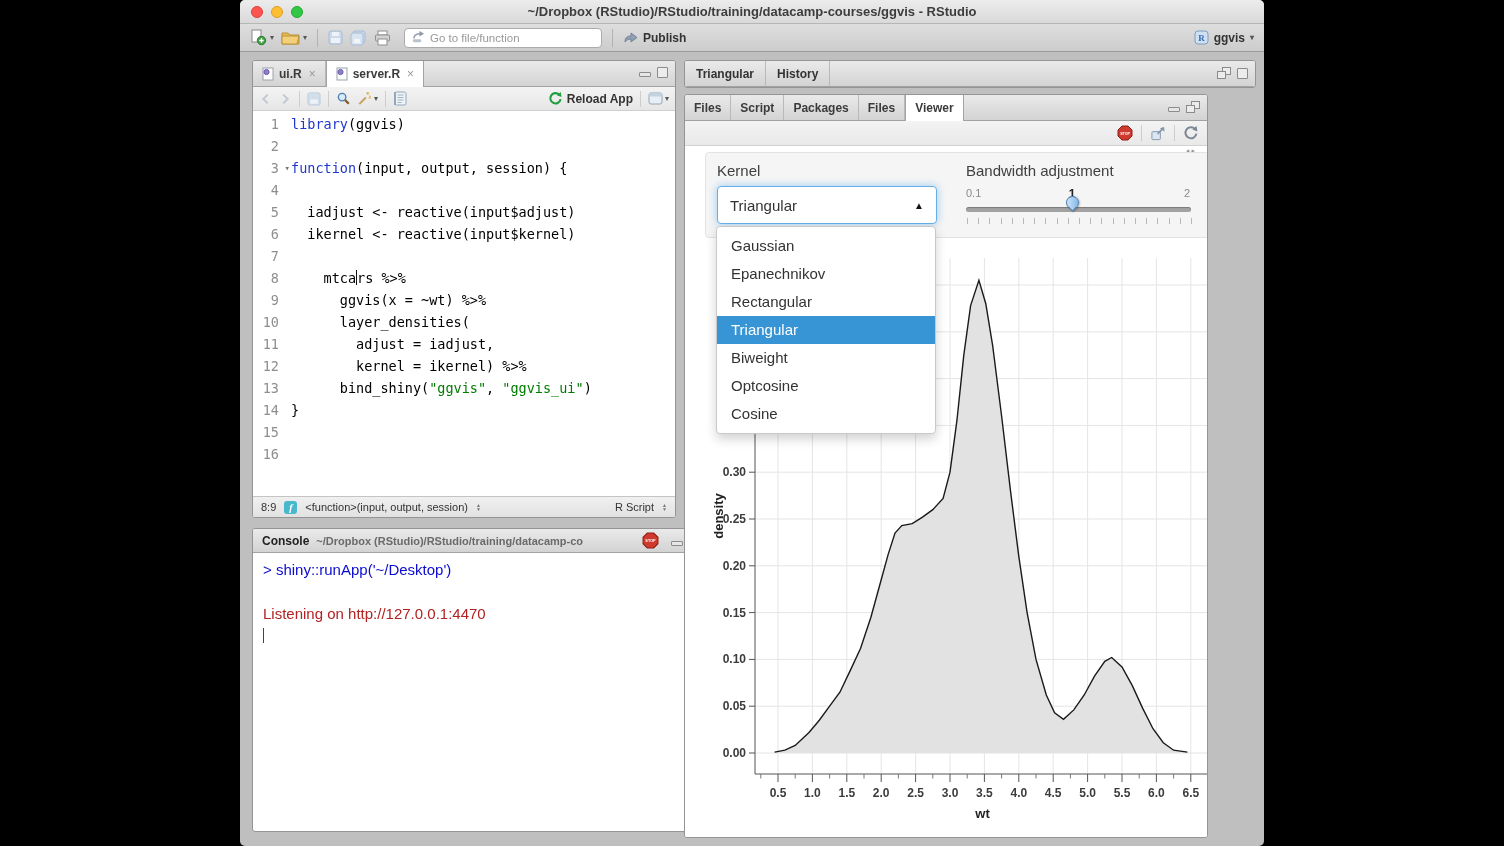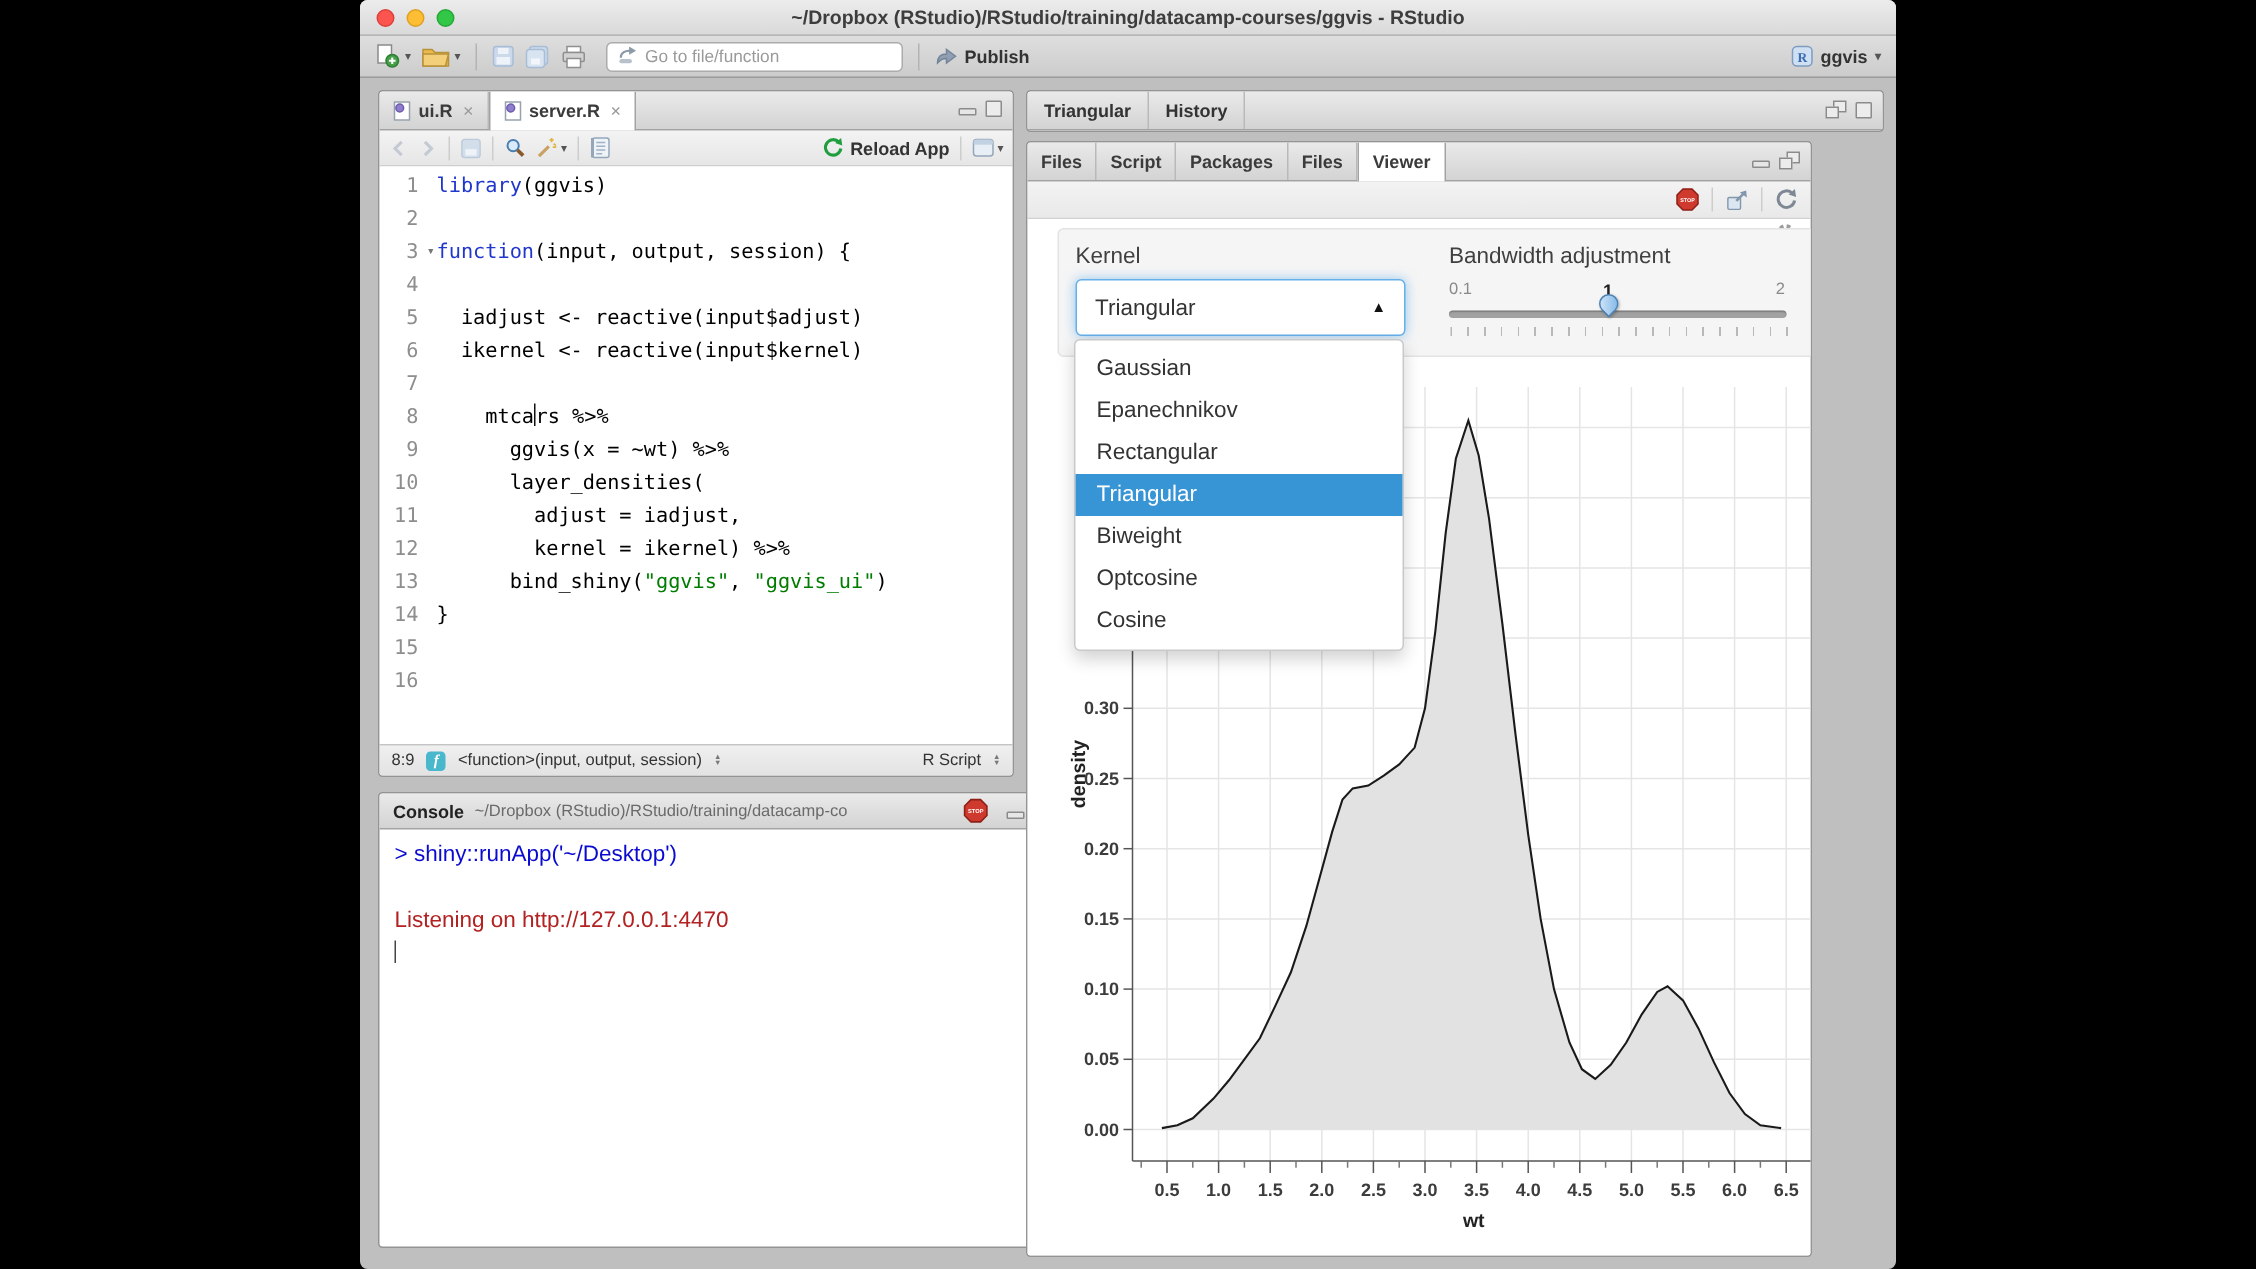--- a/index.html
+++ b/index.html
@@ -55,21 +55,21 @@
   .str { color:#007c00; }
   .cursor { display:inline-block; width:1px; height:15px; background:#111; vertical-align:-2px; }
   .statusbar { height:21px; background:linear-gradient(#f0f0f0,#e2e2e2); border-top:1px solid #c4c4c4; display:flex; align-items:center; font-size:11px; color:#333; padding:0 8px; gap:8px; flex:none; }
   .updn { display:inline-block; font-size:5px; line-height:4px; color:#777; text-align:center; }
   .ficon { width:13px; height:13px; background:#49b8cc; border-radius:3px; color:#fff; font-style:italic; font-weight:700; font-size:10px; text-align:center; line-height:13px; font-family:"Liberation Serif",serif; }
 
   
   #console-pane { left:12px; top:528px; width:456px; height:304px; }
   .console-head { height:24px; background:linear-gradient(#eaeaea,#d3d3d3); border-bottom:1px solid #a3a3a3; display:flex; align-items:center; padding:0 9px; gap:7px; position:relative; flex:none; }
   .console-head .t { font-size:12px; font-weight:700; color:#222; }
-  .console-head .p { font-size:11px; font-weight:400; color:#6a6a6a; white-space:nowrap; overflow:hidden; width:292px; }
+  .console-head .p { font-size:11px; font-weight:700; color:#6a6a6a; white-space:nowrap; overflow:hidden; width:292px; }
   .console-body { flex:1; font-family:Liberation Sans, sans-serif; font-size:15px; line-height:22px; padding:6px 10px; white-space:pre; }
   .c-cmd { color:#0b0bd0; }
   .c-msg { color:#b22222; }
   .c-cursor { display:inline-block; width:1px; height:15px; background:#444; vertical-align:-2px; }
 
   
   #env-pane { left:444px; top:60px; width:572px; height:28px; }
   #viewer-pane { left:444px; top:94px; width:524px; height:744px; }
   .vw-toolbar { height:25px; background:linear-gradient(#f3f3f3,#e9e9e9); border-bottom:1px solid #d2d2d2; display:flex; align-items:center; justify-content:flex-end; gap:6px; padding:0 8px; flex:none; }
   .viewer-content { position:relative; flex:1; background:#fff; }

